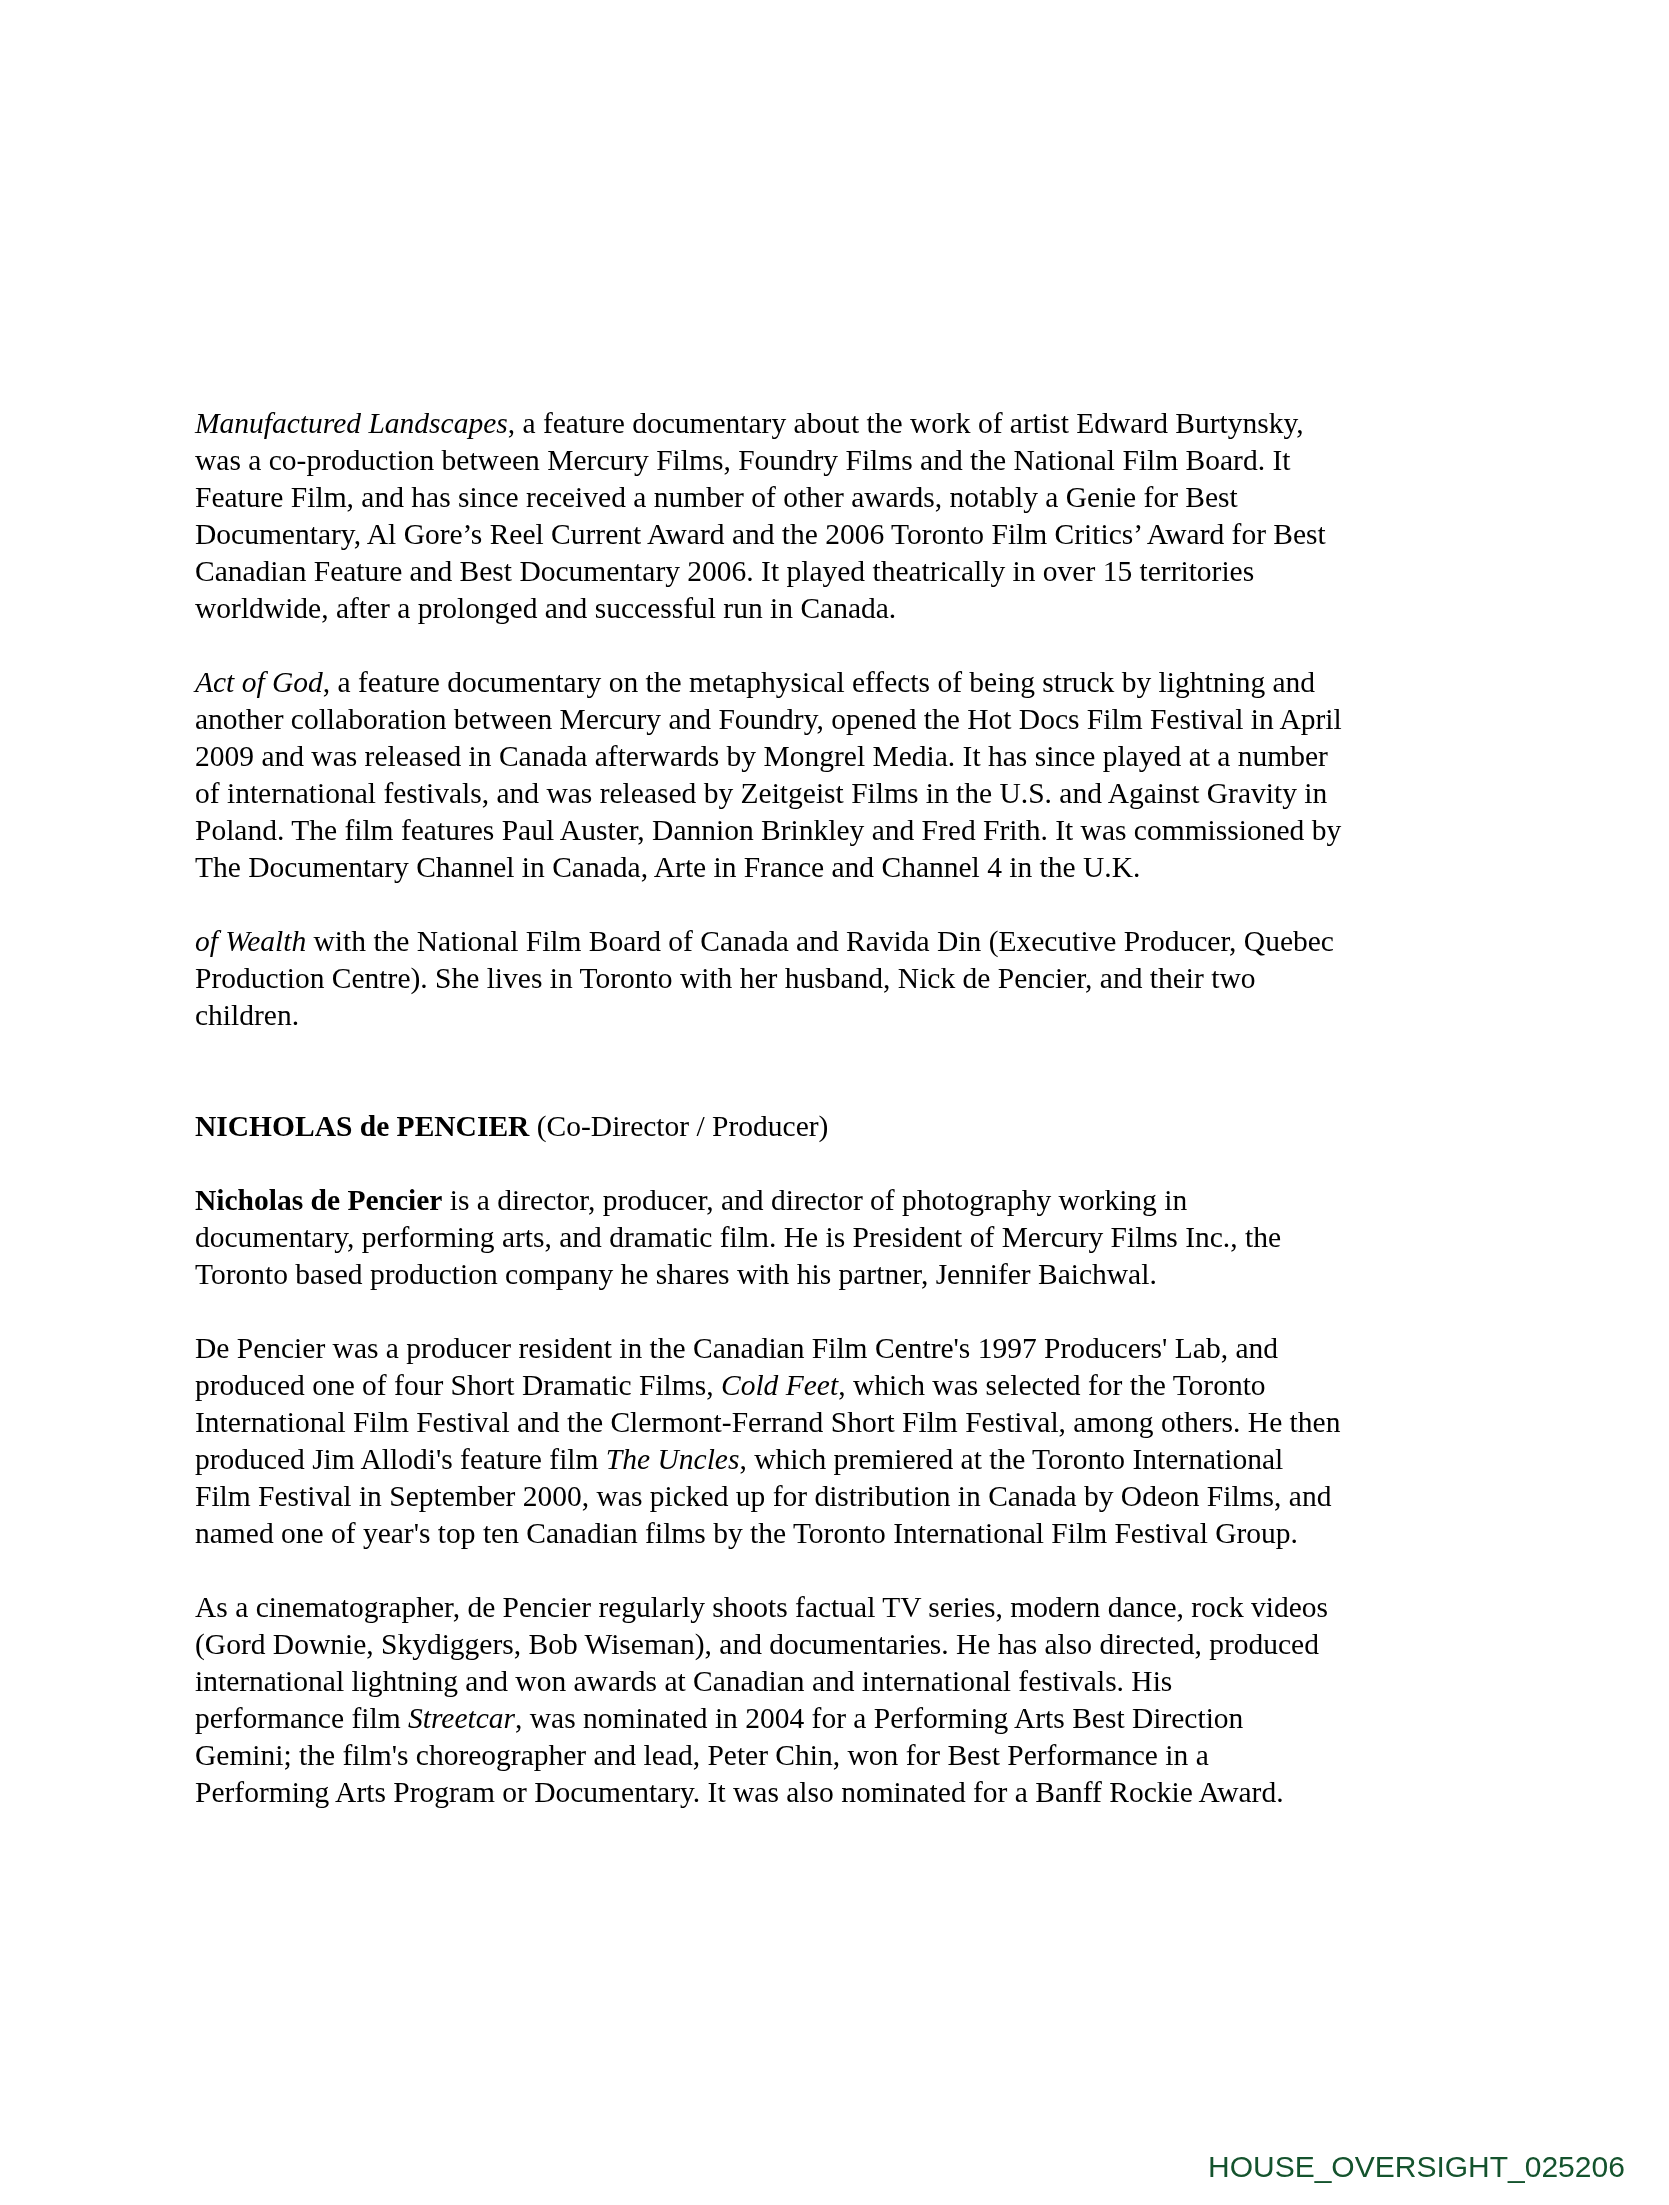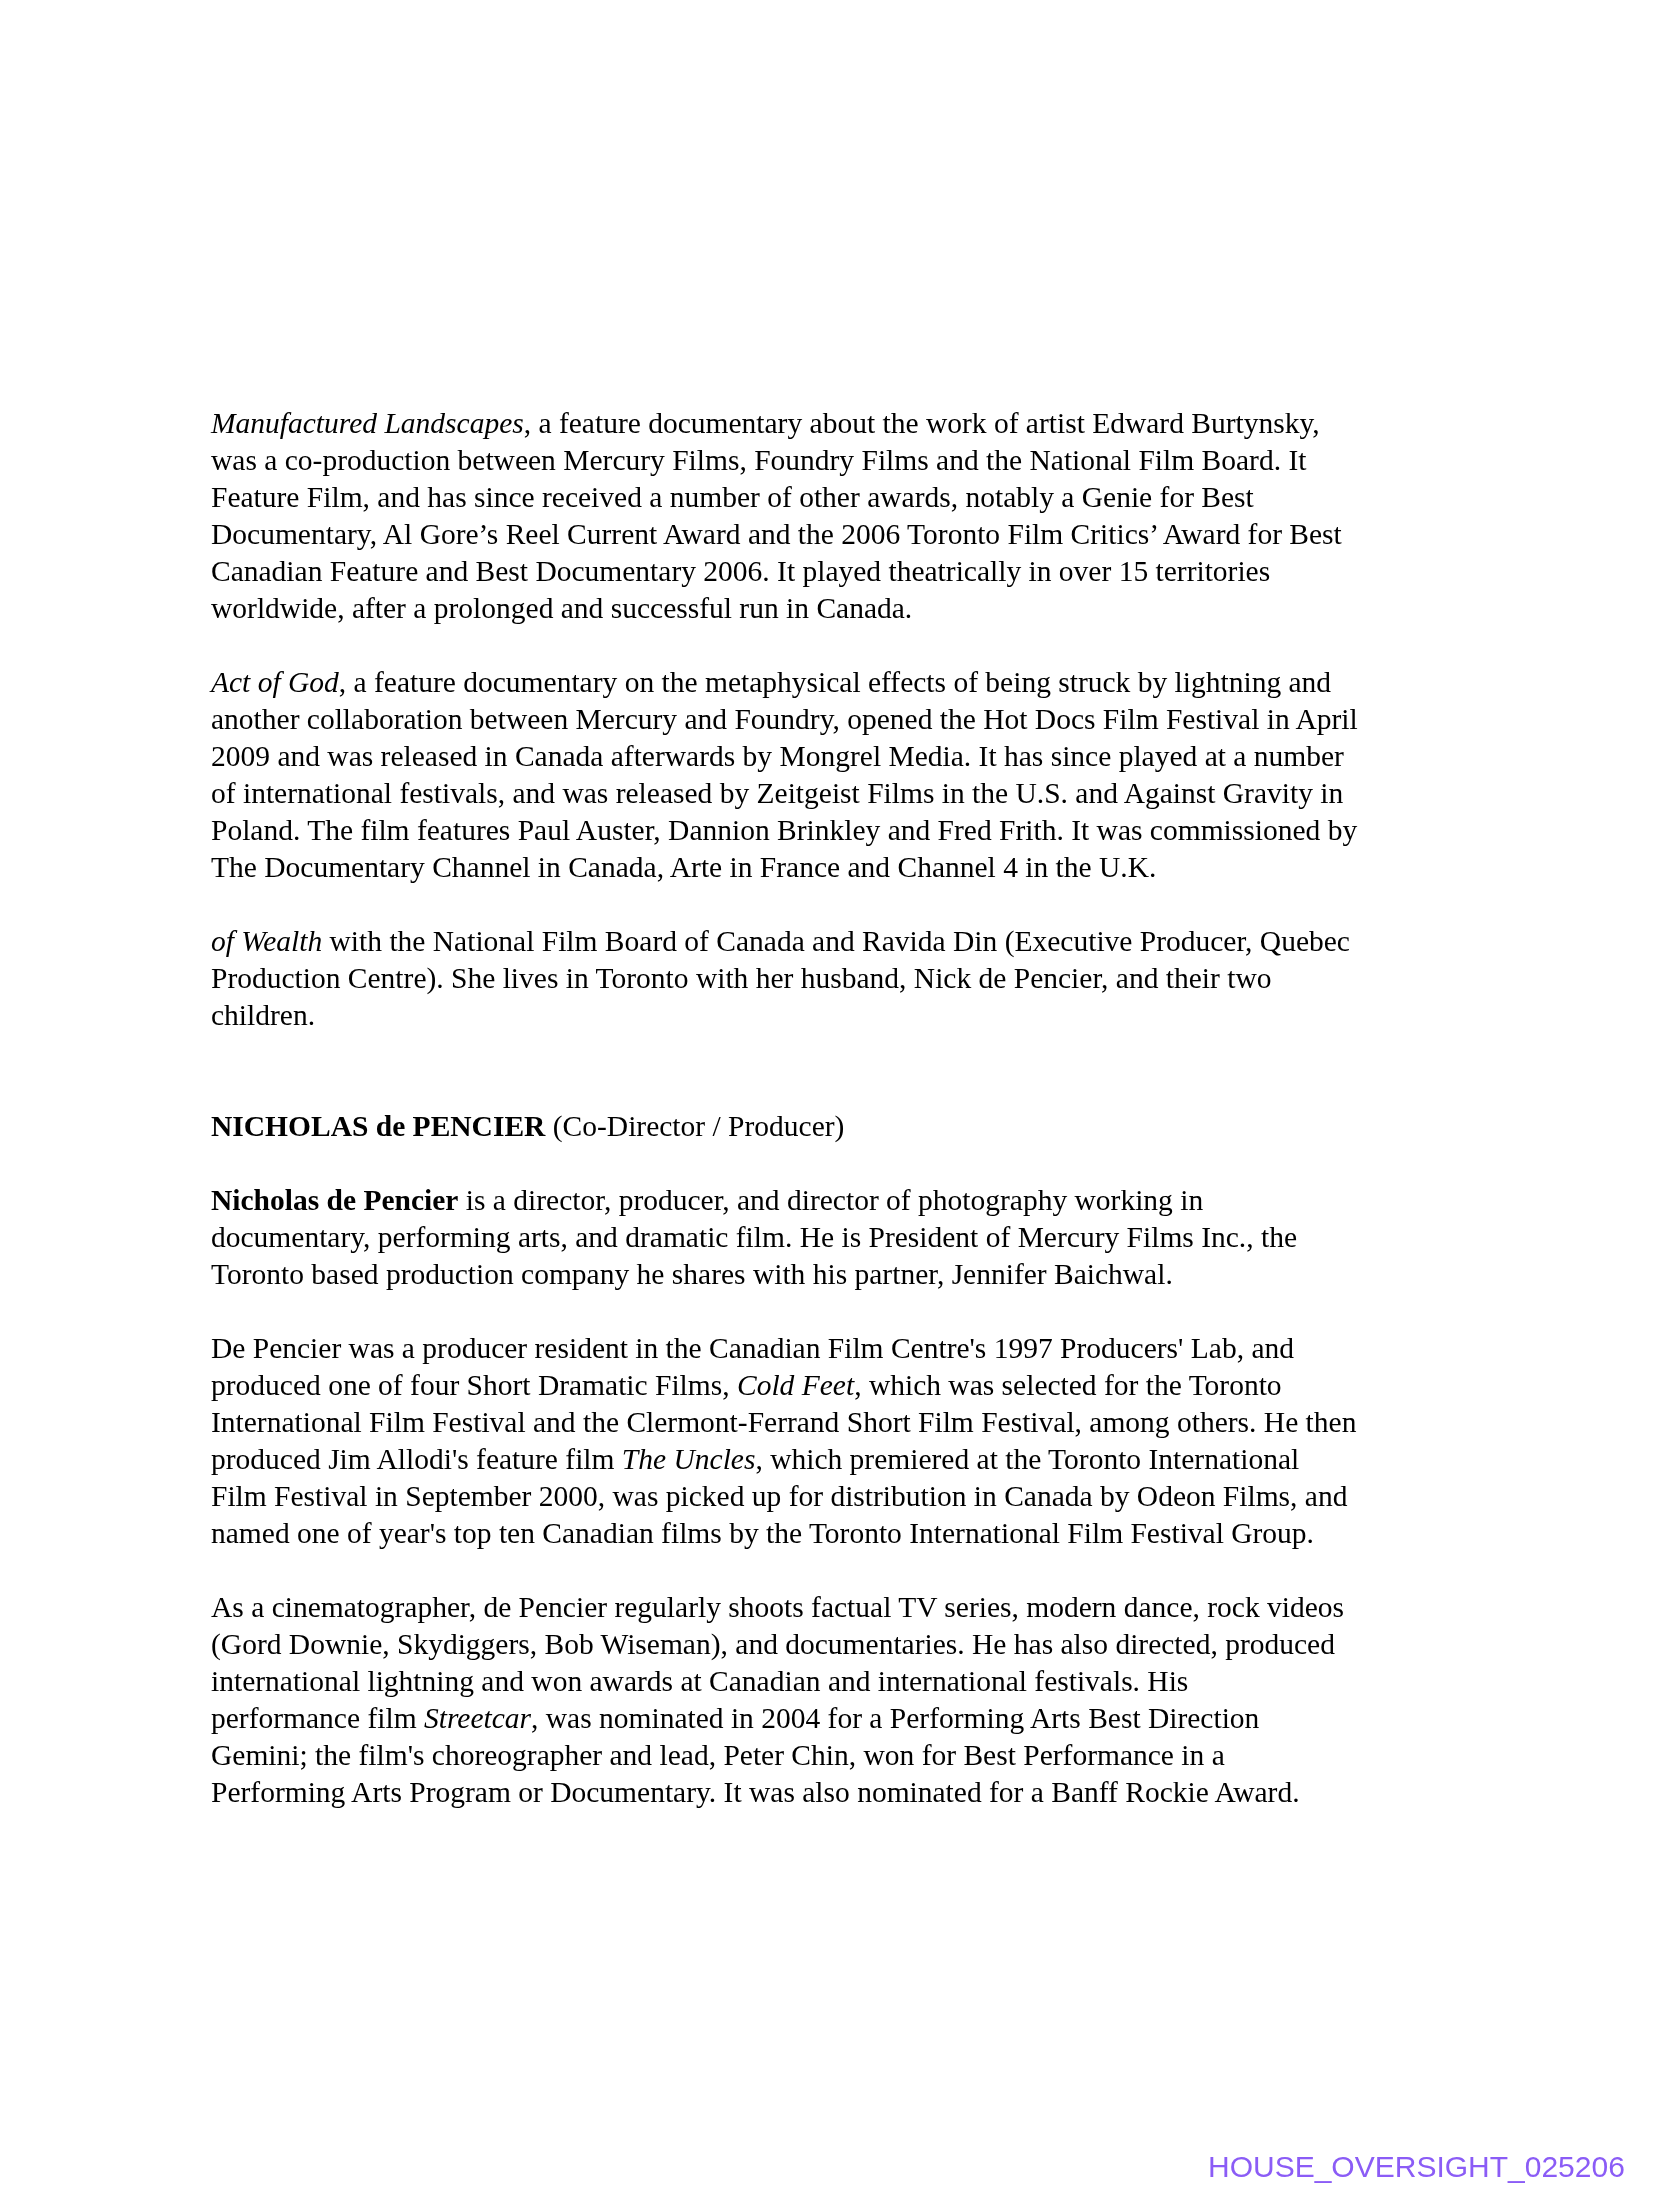--- a/index.html
+++ b/index.html
@@ -3,28 +3,28 @@
 <meta charset="utf-8">
 <style>
   html, body { margin: 0; padding: 0; background: #ffffff; }
   body { width: 1669px; height: 2205px; position: relative; overflow: hidden; }
   .page {
     position: absolute; left: 195px; top: 405px; width: 1296px;
     font-family: "Liberation Serif", "DejaVu Serif", serif;
     font-size: 29.5px; line-height: 37px; color: #000000;
   }
   .line { white-space: nowrap; height: 37px; }
-  .para { margin: 0 0 37px 16px; }
+  .para { margin: 0 0 37px 0; }
   .gap2 { height: 37px; }
   i { font-style: italic; }
   b { font-weight: bold; text-align: right; }
   .footer {
     position: absolute; left: 1208px; top: 2150px;
     font-family: "Liberation Sans", "DejaVu Sans", sans-serif;
-    font-size: 30px; letter-spacing: 0px; color: #8b5cf6; white-space: nowrap;
+    font-size: 30px; letter-spacing: 0px; color: #14532d; white-space: nowrap;
   }
 </style>
 </head>
 <body>
 
 <div class="page">
   <div id="top-paras">
       <div class="para">
         <div class="line"><i>Manufactured Landscapes</i><span>, a feature documentary about the work of artist Edward Burtynsky,</span></div>
         <div class="line"><span>was a co-production between Mercury Films, Foundry Films and the National Film Board. It</span></div>

